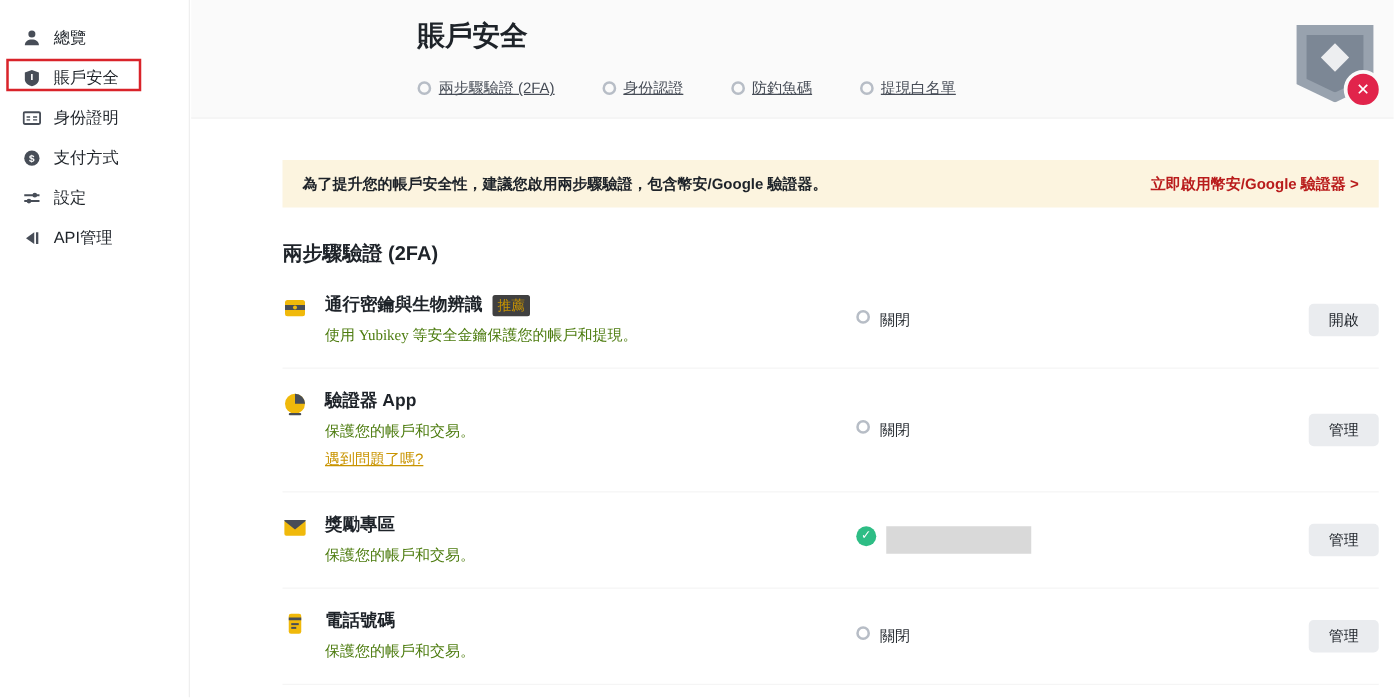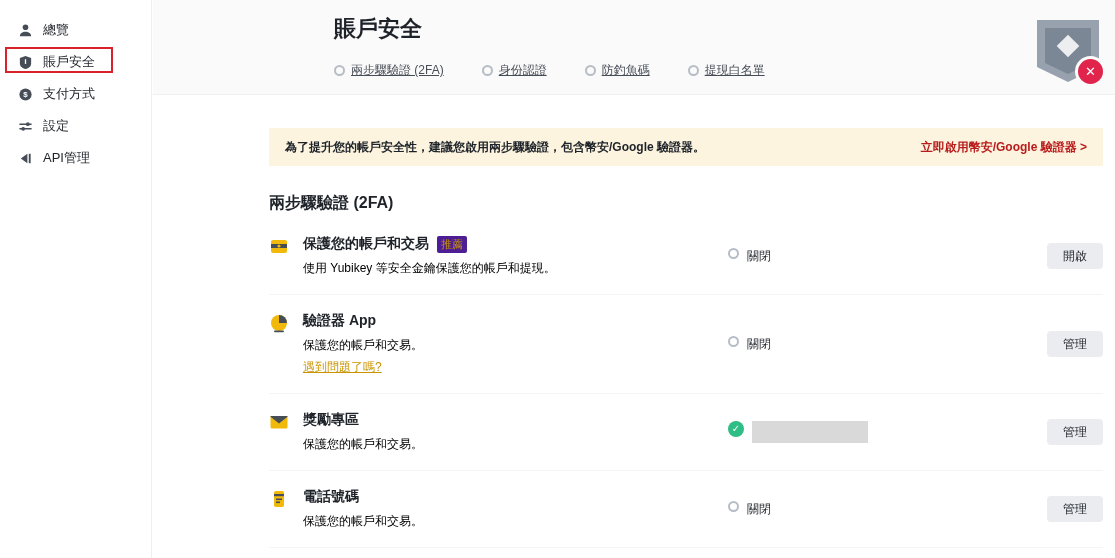--- a/index.html
+++ b/index.html
@@ -30,33 +30,33 @@
     clip-path:polygon(0 0,100% 0,100% 76%,50% 100%,0 76%);}
   .shield-inner{position:absolute;left:8px;top:8px;width:46px;height:46px;background:#7C8795;
     clip-path:polygon(0 0,100% 0,100% 76%,50% 100%,0 76%);}
   .shield-diamond{position:absolute;left:23px;top:18px;width:16px;height:16px;background:#EDEEF0;
     transform:rotate(45deg);}
   .logo-badge{position:absolute;right:-5px;bottom:-3px;width:25px;height:25px;border-radius:50%;
     background:#E1244B;border:3px solid #FAFAFA;color:#fff;font-size:13px;font-weight:700;
     display:flex;align-items:center;justify-content:center;line-height:1;}
   
   .main{position:absolute;left:153px;top:95px;width:962px;height:463px;box-sizing:border-box;
-    background:#fff;padding:0 12px 0 116px;}
+    background:#fff;padding:0 12px 0 73px;}
   .banner{margin-top:33px;height:38px;background:#FCF4DF;display:flex;align-items:center;
     justify-content:space-between;padding:0 16px;font-size:12px;box-sizing:border-box;}
   .banner .txt{color:#1E2329;font-weight:600;}
   .banner .lnk{color:#b91c1c;cursor:pointer;font-weight:600;}
   .section-title{margin-top:27px;font-size:16px;font-weight:700;color:#1E2329;}
   .rows{margin-top:4px;}
   .row{display:flex;align-items:center;padding:17px 0;border-bottom:1px solid #F5F5F5;}
   .row-icon{width:20px;height:20px;margin-right:14px;align-self:flex-start;margin-top:1px;flex:0 0 auto;}
   .row-text{width:425px;flex:0 0 auto;}
   .row-title{font-size:14px;font-weight:600;color:#1E2329;display:flex;align-items:center;gap:8px;}
-  .badge{color:#C99400;font-size:11px;font-weight:500;background:#4c1d95;padding:1px 4px;border-radius:2px;}
-  .row-desc{font-size:12px;color:#000000;margin-top:7px;}
+  .badge{color:#C99400;font-size:11px;font-weight:500;background:#404040;padding:1px 4px;border-radius:2px;}
+  .row-desc{font-size:12px;color:#4d7c0f;margin-top:7px;font-family:Liberation Serif, serif;}
   .row-link{font-size:12px;color:#C99400;text-decoration:underline;margin-top:5px;display:inline-block;cursor:pointer;text-align:center;}
   .row-status{width:300px;display:flex;gap:8px;font-size:12px;color:#1E2329;flex:0 0 auto;}
   .check-circle{width:16px;height:16px;border-radius:50%;background:#2EBD85;color:#fff;font-size:10px;
     display:flex;align-items:center;justify-content:center;line-height:1;flex:0 0 auto;}
   .redacted{width:116px;height:22px;background:#D9D9D9;}
   .row-action{margin-left:auto;}
   .btn{min-width:56px;height:26px;background:#EAECEF;border:none;border-radius:4px;font-size:12px;
     color:#1E2329;font-weight:500;padding:0 12px;cursor:pointer;
     font-family:"Liberation Sans","DejaVu Sans",sans-serif;}
 </style>
@@ -74,20 +74,27 @@
   <div class="side-item">
     <svg width="15" height="15" viewBox="0 0 16 16">
         <path d="M8 1l6 2.2V9c0 3.2-2.6 5.1-6 6-3.4-.9-6-2.8-6-6V3.2z" fill="#474D57"></path>
         <path d="M8 4.5v5" stroke="#fff" stroke-width="1.4"></path>
       </svg>
     <span>賬戶安全</span>
     <div class="annotation-box"></div>
   </div>
   <div class="side-item">
     <svg width="15" height="15" viewBox="0 0 16 16">
+        <rect x="1" y="3" width="14" height="10" rx="1" fill="none" stroke="#474D57" stroke-width="1.6"></rect>
+        <path d="M3.5 7h3M3.5 9.5h3M9 7h3.5M9 9.5h3.5" stroke="#474D57" stroke-width="1.2"></path>
+      </svg>
+    <span>身份證明</span>
+  </div>
+  <div class="side-item">
+    <svg width="15" height="15" viewBox="0 0 16 16">
         <circle cx="8" cy="8" r="6.5" fill="#474D57"></circle>
         <text x="8" y="11" text-anchor="middle" font-size="8.5" fill="#fff" font-family="sans-serif" font-weight="bold">$</text>
       </svg>
     <span>支付方式</span>
   </div>
   <div class="side-item">
     <svg width="15" height="15" viewBox="0 0 16 16">
         <path d="M1.5 5.5h13M1.5 10.5h13" stroke="#474D57" stroke-width="1.6"></path>
         <circle cx="10.5" cy="5.5" r="2" fill="#474D57"></circle>
         <circle cx="5.5" cy="10.5" r="2" fill="#474D57"></circle>
@@ -144,21 +151,21 @@
   <div class="rows">
 
     <div class="row">
       <svg class="row-icon" viewBox="0 0 20 20">
           <rect x="2" y="4" width="16" height="13" rx="2" fill="#F0B90B"></rect>
           <rect x="2" y="8" width="16" height="4" fill="#474D57"></rect>
           <circle cx="10" cy="10" r="1.6" fill="#F0B90B"></circle>
         </svg>
       <div class="row-text">
         <div class="row-title">
-          <span>保護您的帳戶和交易</span>
+          <span>通行密鑰與生物辨識</span>
           <span class="badge">推薦</span>
         </div>
         <div class="row-desc">使用 Yubikey 等安全金鑰保護您的帳戶和提現。</div>
       </div>
       <div class="row-status">
         <span class="donut"></span>
         <span>關閉</span>
       </div>
       <div class="row-action">
         <button class="btn">開啟</button>

